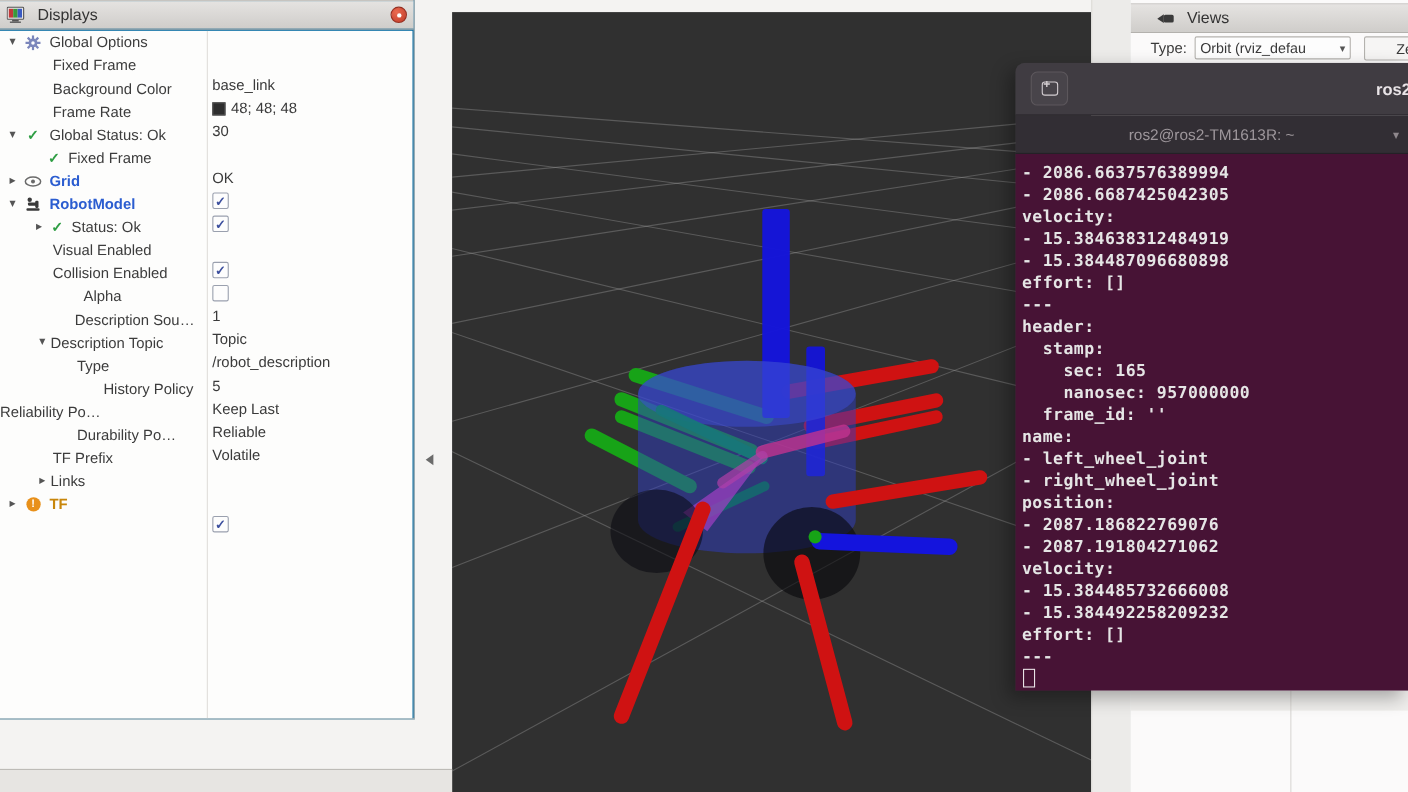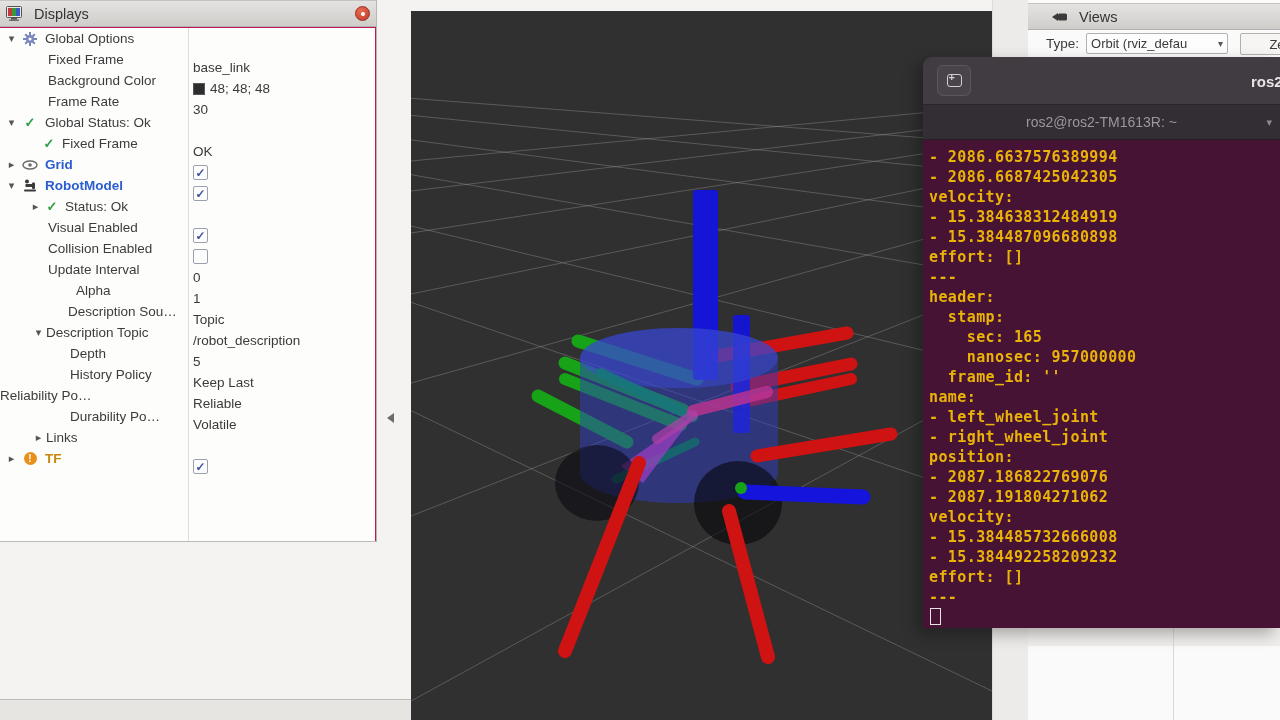--- a/index.html
+++ b/index.html
@@ -14,31 +14,31 @@
   .viewport svg { display:block; }
 
   
   .right-splitter { position:absolute; left:992px; top:0; width:36px; height:720px; background:#ecebe9; border-left:1px solid #dddbd8; }
 
   
   .panel-header { height:27px; background:linear-gradient(#e5e3e1,#cfcdca); border-top:1px solid #c6c4c0; border-bottom:1px solid #b3b1ad; display:flex; align-items:center; padding:0 6px; }
   .panel-title { font-size:14.5px; color:#333; margin-left:7px; }
 
   
-  .displays-panel { position:absolute; left:0; top:0; width:377px; height:542px; background:#be185d; border-right:1px solid #b8b6b2; border-bottom:1px solid #bdbbb7; }
+  .displays-panel { position:absolute; left:0; top:0; width:377px; height:654px; background:#0369a1; border-right:1px solid #b8b6b2; border-bottom:1px solid #bdbbb7; }
   .tree { position:absolute; left:0; top:28px; right:1px; bottom:0; background:#fdfdfc; overflow:hidden; }
   .tree-divider { position:absolute; left:188px; top:0; bottom:0; width:1px; background:#e0dedb; }
   .trow { position:relative; height:21px; display:flex; align-items:center; font-size:13.5px; color:#3c3c3c; }
   .trow .labelwrap { display:flex; align-items:center; width:187px; overflow:hidden; white-space:nowrap; }
   .arr { font-size:11px; color:#555; width:15px; flex:none; text-align:center; line-height:1; }
   .ic { flex:none; display:inline-flex; align-items:center; justify-content:center; margin-right:4px; }
   .lbl { white-space:nowrap; }
   .lbl.blue { color:var(--lbl-blue,#2b5dd0); font-weight:bold; }
   .lbl.orange { color:var(--lbl-orange,#c8860a); font-weight:bold; }
-  .valwrap { position:absolute; left:193px; top:8px; height:21px; display:flex; align-items:center; font-size:13.5px; color:#3a3a3a; white-space:nowrap; }
+  .valwrap { position:absolute; left:193px; top:18px; height:21px; display:flex; align-items:center; font-size:13.5px; color:#3a3a3a; white-space:nowrap; }
   .cb { width:15px; height:15px; border:1px solid #9aa0ae; border-radius:2px; background:#fdfdfd; display:flex; align-items:center; justify-content:center; font-size:12px; font-weight:bold; color:var(--check,#3c4f9e); line-height:1; }
   .swatch { width:12px; height:12px; background:#2e2e2e; border:1px solid #555; display:inline-block; margin-right:5px; }
   .checkglyph { color:#2f9e44; font-weight:bold; font-size:13px; }
   .warn-badge { width:13px; height:13px; border-radius:50%; background:#e8901a; color:#fff; font-size:10px; font-weight:bold; display:inline-flex; align-items:center; justify-content:center; line-height:1; }
   .close-btn { margin-left:auto; width:15px; height:15px; border-radius:50%; background:radial-gradient(circle at 35% 30%, #ea6a50, #c03a28); border:1px solid #962e20; position:relative; }
   .close-btn::after { content:""; position:absolute; left:4.5px; top:4.5px; width:4px; height:4px; border-radius:50%; background:#fff; }
 
   .bottom-strip { position:absolute; left:0; top:699px; width:411px; height:21px; background:#e7e5e2; border-top:1px solid #bdbbb7; }
 
   
@@ -58,21 +58,21 @@
   .terminal { position:absolute; left:923px; top:57px; width:357px; height:571px; border-radius:9px 0 0 0; overflow:hidden; box-shadow:-6px 6px 16px rgba(0,0,0,.3); z-index:10; }
   .term-header { height:48px; background:var(--term-header,#403c42); border-bottom:1px solid #2a272b; position:relative; display:flex; align-items:center; }
   .newtab-btn { margin-left:14px; width:34px; height:31px; border:1px solid #5c575c; border-radius:6px; background:#48444a; display:flex; align-items:center; justify-content:center; }
   .newtab-glyph { width:15px; height:13px; border:1.6px solid #d4ced2; border-radius:3px; position:relative; }
   .newtab-glyph::after { content:"+"; position:absolute; left:1px; top:-4px; color:#d4ced2; font-size:11px; font-weight:bold; }
   .term-title { position:absolute; left:328px; top:0; height:48px; display:flex; align-items:center; color:#e9e4e7; font-weight:bold; font-size:15px; white-space:nowrap; }
   .term-tabbar { height:35px; background:var(--term-tabbar,#322e34); display:flex; align-items:center; justify-content:center; position:relative; border-bottom:1px solid #242126; }
   .tab-label { color:#9d969b; font-size:14px; }
   .tab-caret { position:absolute; right:8px; color:#8f888d; font-size:11px; }
   .term-body { height:488px; background:var(--term-body,#471335); padding:7px 0 0 6px; }
-  .tline { font-family:"DejaVu Sans Mono", monospace; font-size:15px; line-height:20px; font-weight:bold; letter-spacing:.4px; color:#eab308; white-space:pre; }
+  .tline { font-family:"DejaVu Sans Mono", monospace; font-size:15px; line-height:20px; font-weight:bold; letter-spacing:.4px; color:#e5e5e5; white-space:pre; }
   .cursor { display:inline-block; width:11px; height:17px; border:1.6px solid #e8e2e6; margin-left:1px; margin-top:1px; }
 </style>
 </head>
 <body>
 
 <div class="viewport">
   <svg width="581" height="709" viewBox="0 0 581 709">
     <g>
         <line x1="0" y1="150" x2="1190" y2="38" stroke="#a8a8a8" stroke-width="1" opacity="0.35"></line>
         <line x1="0" y1="180" x2="1190" y2="38" stroke="#a8a8a8" stroke-width="1" opacity="0.35"></line>
@@ -289,28 +289,20 @@
       </div>
       <div class="trow">
         <div class="labelwrap" style="padding-left: 48px;">
           <span class="lbl">Collision Enabled</span>
         </div>
         <div class="valwrap">
           <div class="cb"></div>
         </div>
       </div>
       <div class="trow">
-        <div class="labelwrap" style="padding-left: 48px;">
-          <span class="lbl">Update Interval</span>
-        </div>
-        <div class="valwrap">
-          <span>0</span>
-        </div>
-      </div>
-      <div class="trow">
         <div class="labelwrap" style="padding-left: 76px;">
           <span class="lbl">Alpha</span>
         </div>
         <div class="valwrap">
           <span>1</span>
         </div>
       </div>
       <div class="trow">
         <div class="labelwrap" style="padding-left: 68px;">
           <span class="lbl">Description Sou…</span>
@@ -323,48 +315,53 @@
         <div class="labelwrap" style="padding-left: 31px;">
           <span class="arr">▾</span>
           <span class="lbl">Description Topic</span>
         </div>
         <div class="valwrap">
           <span>/robot_description</span>
         </div>
       </div>
       <div class="trow">
         <div class="labelwrap" style="padding-left: 70px;">
-          <span class="lbl">Depth</span>
+          <span class="lbl">Type</span>
         </div>
         <div class="valwrap">
           <span>5</span>
         </div>
       </div>
       <div class="trow">
-        <div class="labelwrap" style="padding-left: 70px;">
+        <div class="labelwrap" style="padding-left: 94px;">
           <span class="lbl">History Policy</span>
         </div>
         <div class="valwrap">
           <span>Keep Last</span>
         </div>
       </div>
       <div class="trow">
         <div class="labelwrap" style="">
           <span class="lbl">Reliability Po…</span>
         </div>
         <div class="valwrap">
           <span>Reliable</span>
         </div>
       </div>
       <div class="trow">
         <div class="labelwrap" style="padding-left: 70px;">
           <span class="lbl">Durability Po…</span>
         </div>
         <div class="valwrap">
           <span>Volatile</span>
+        </div>
+      </div>
+      <div class="trow">
+        <div class="labelwrap" style="padding-left: 48px;">
+          <span class="lbl">TF Prefix</span>
         </div>
       </div>
       <div class="trow">
         <div class="labelwrap" style="padding-left: 31px;">
           <span class="arr">▸</span>
           <span class="lbl">Links</span>
         </div>
       </div>
       <div class="trow">
         <div class="labelwrap" style="padding-left: 4px;">

